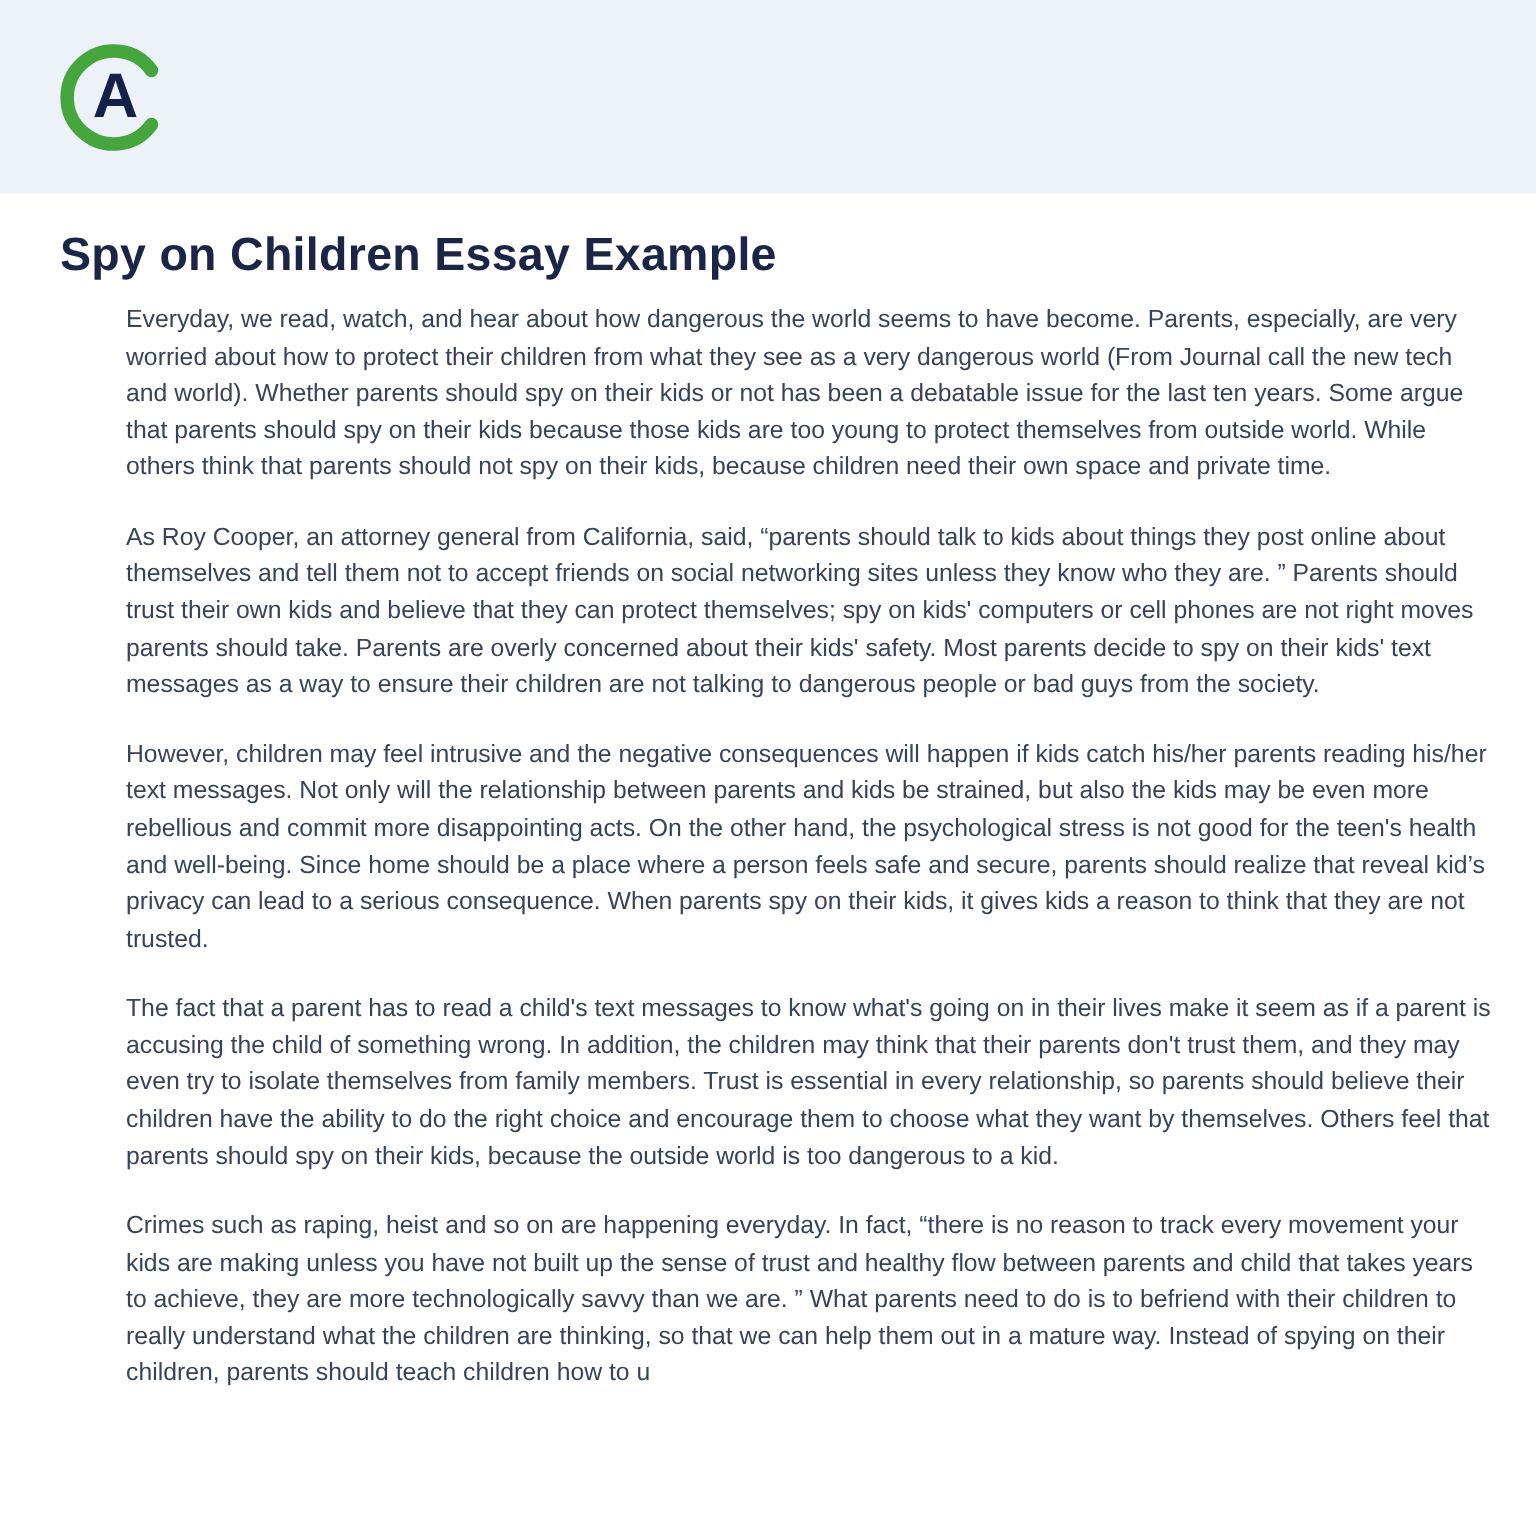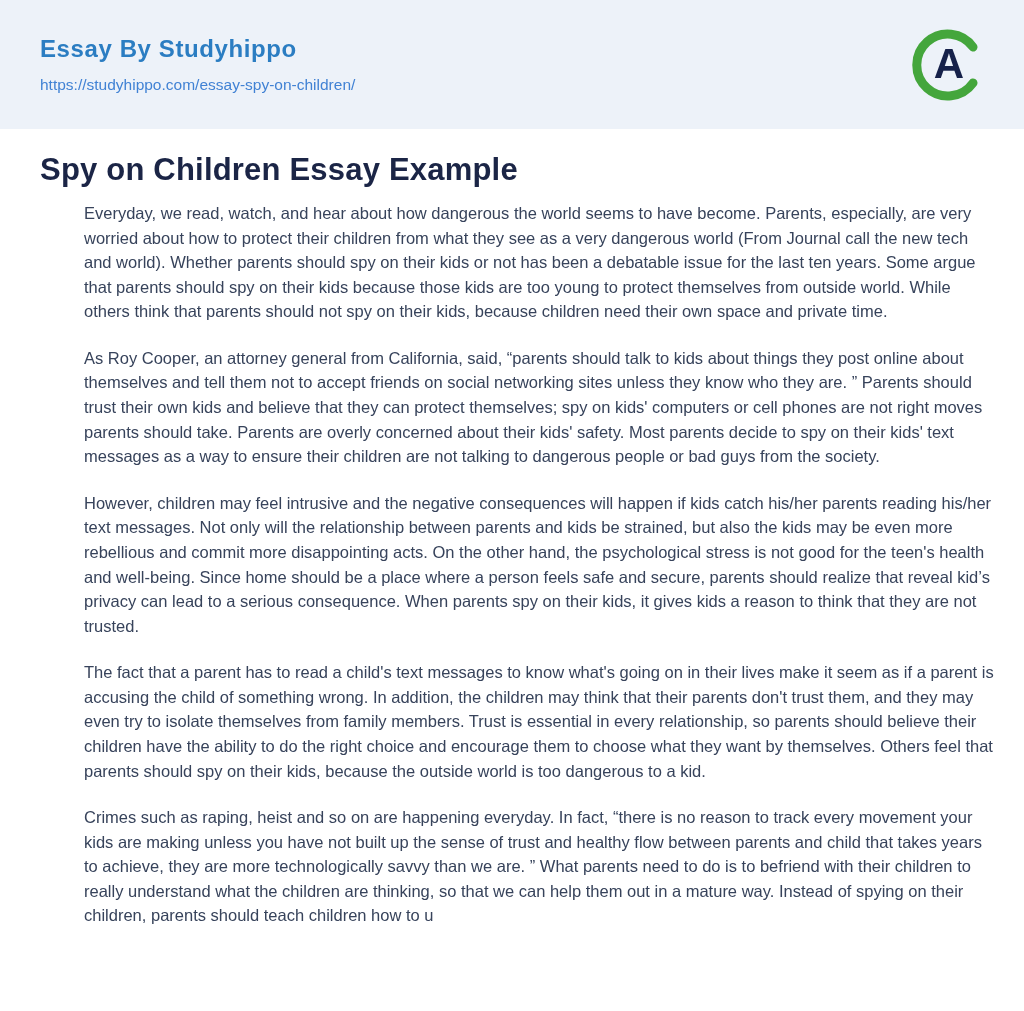--- a/index.html
+++ b/index.html
@@ -61,24 +61,20 @@
     max-width: 948px;
     margin-left: 44px;
   }
 </style>
 </head>
 <body>
 
 <div class="page">
 
   <div class="header">
-    <div class="header-text">
-      <div class="site-title">Essay By Studyhippo</div>
-      <a class="site-url">https://studyhippo.com/essay-spy-on-children/</a>
-    </div>
     <div class="logo">
       <svg viewBox="0 0 74 74" width="74" height="74" aria-hidden="true">
         <path d="M 61 19 A 31 31 0 1 0 61 55" fill="none" stroke="#44a63c" stroke-width="9" stroke-linecap="round"></path>
         <text x="37" y="50" text-anchor="middle" font-family="Liberation Sans, sans-serif" font-size="42" font-weight="bold" fill="#16214a">A</text>
       </svg>
     </div>
   </div>
 
   <div class="main">
     <h1 class="title">Spy on Children Essay Example</h1>

